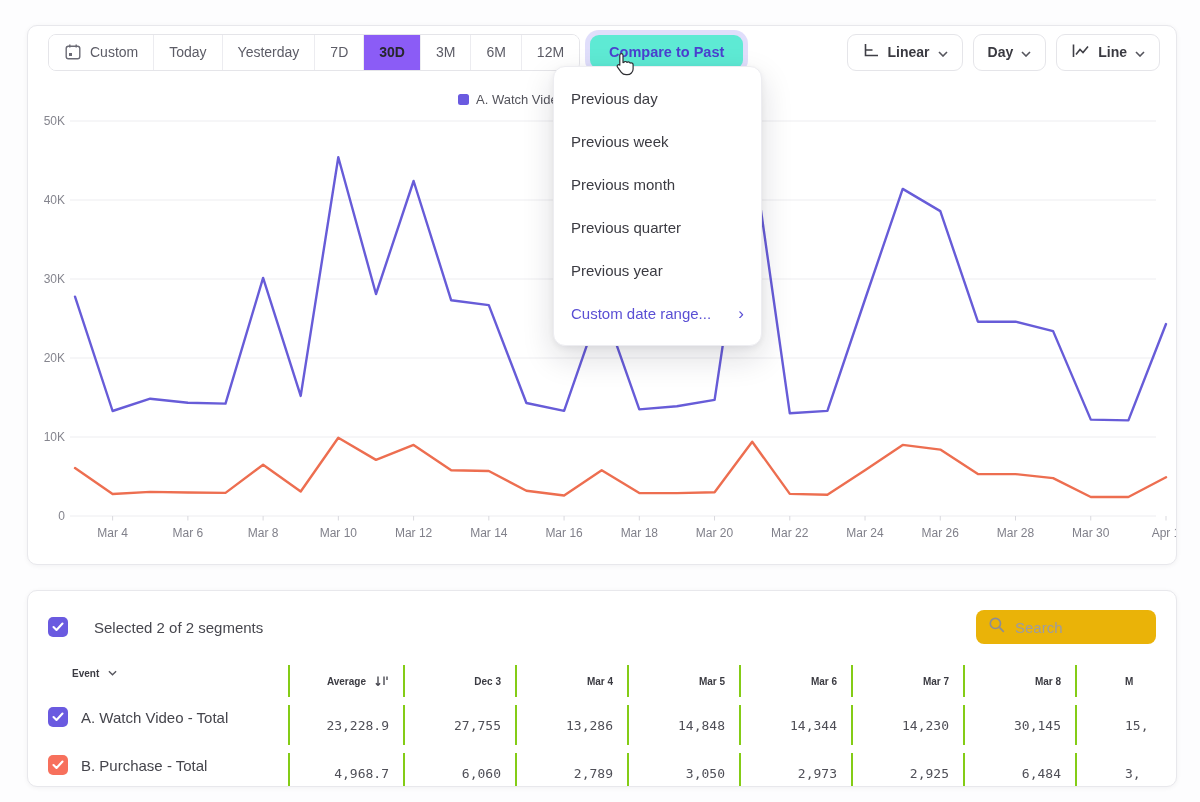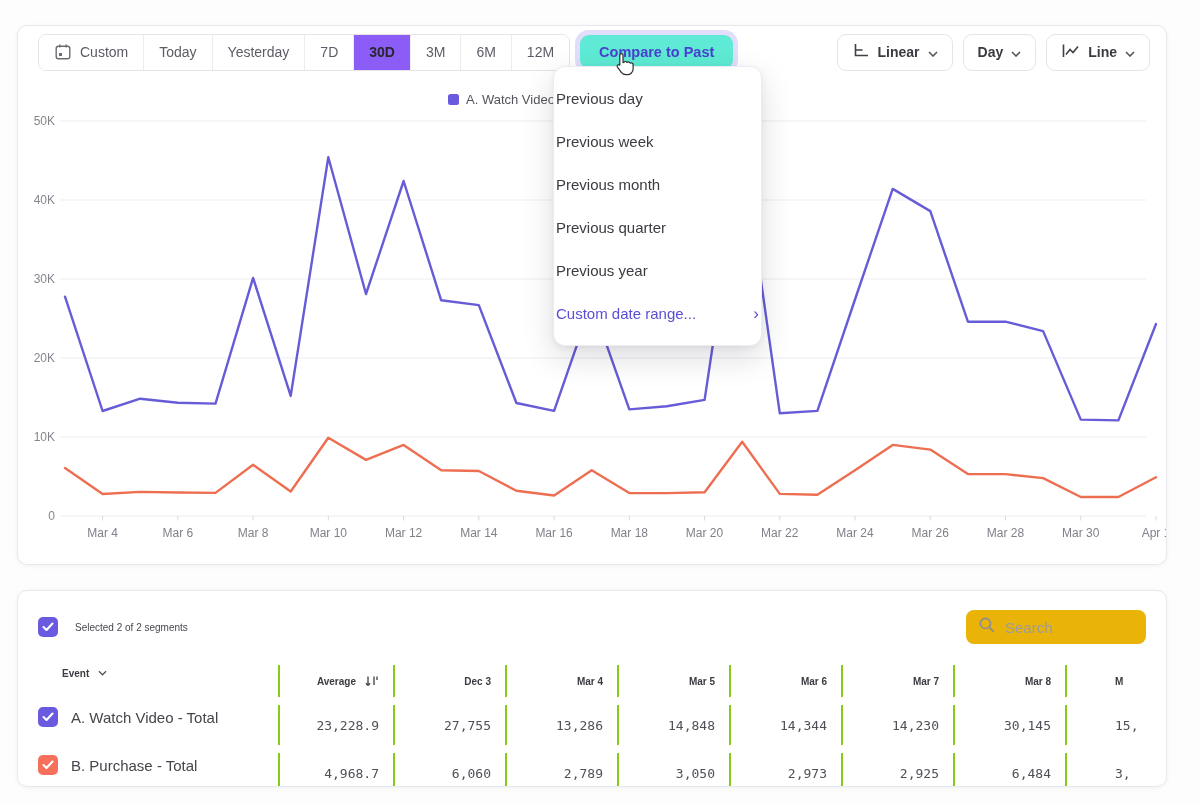--- a/index.html
+++ b/index.html
@@ -1,19 +1,19 @@
 <!DOCTYPE html>
 <html><head>
 <meta charset="utf-8">
 <style>
   * { margin:0; padding:0; box-sizing:border-box; }
   html,body { background:#fff; }
   .page { position:relative; width:1200px; height:802px; background:#fdfdfe;
           font-family:"Liberation Sans", sans-serif; overflow:hidden; color:#3c3c43; }
-  .panel { position:absolute; left:17px; width:1150px; background:#fff;
+  .panel { position:absolute; left:27px; width:1150px; background:#fff;
            border:1px solid #e8e8ec; border-radius:10px;
            box-shadow:0 1px 5px rgba(25,25,40,.05); }
   .chart-panel { top:25px; height:540px; overflow:hidden; }
   .table-panel { top:590px; height:197px; overflow:hidden; }
 
   
   .toolbar { position:absolute; top:4px; left:0; right:0; height:44px;
              display:flex; align-items:center; padding:0 16px 0 20px; gap:10px; z-index:5; }
   .seg-group { display:flex; align-items:stretch; height:37px; border:1px solid #e5e5e9;
                border-radius:8px; overflow:hidden; background:#fff; }
@@ -34,31 +34,31 @@
   .chart-area { position:absolute; inset:0; }
   .legend { position:absolute; left:430px; top:66px; display:flex; gap:22px; align-items:center; z-index:1; }
   .legend-item { display:flex; align-items:center; gap:7px; font-size:13px; color:#54545c; cursor:pointer; }
   .swatch { width:11px; height:11px; border-radius:2.5px; display:inline-block; }
   #chart-svg { position:absolute; left:0; top:0; }
 
   
   .menu { position:absolute; left:553px; top:66px; width:209px; padding:10px 0;
           background:#fff; border:1px solid #ededf1; border-radius:12px;
           box-shadow:0 12px 32px rgba(20,20,40,.14), 0 2px 6px rgba(20,20,40,.06); z-index:20; }
-  .menu-item { height:43px; line-height:43px; padding:0 2px; font-size:15px; color:#3b3b42;
+  .menu-item { height:43px; line-height:43px; padding:0 17px; font-size:15px; color:#3b3b42;
                cursor:pointer; display:flex; align-items:center; justify-content:space-between; }
   .menu-item.accent { color:#5a4fd4; }
   .menu-item .submenu-arrow { font-size:17px; color:#5a4fd4; line-height:1; }
 
   .cursor { position:absolute; left:614px; top:52px; z-index:50; pointer-events:none; }
 
   
   .panel-head { display:flex; align-items:center; justify-content:space-between;
                 padding:18px 20px 0 20px; height:54px; }
-  .sel-all { display:flex; align-items:center; gap:17px; font-size:10px; color:#47474e; }
+  .sel-all { display:flex; align-items:center; gap:26px; font-size:15px; color:#47474e; }
   .checkbox { width:20px; height:20px; border-radius:5px; display:inline-flex;
               align-items:center; justify-content:center; flex:0 0 auto; cursor:pointer; }
   .search { display:flex; align-items:center; gap:9px; width:180px; height:34px;
             background:#eab308; border-radius:8px; padding:0 12px; }
   .search input { border:none; background:transparent; outline:none; width:120px;
                   font:15px "Liberation Sans",sans-serif; color:#3c3c43; }
   .search input::placeholder { color:#9b9ba4; }
 
   .table { margin:12px 0 0 20px; width:1147px; display:grid;
            grid-template-columns:240px 115px repeat(6,112px) 120px; }

